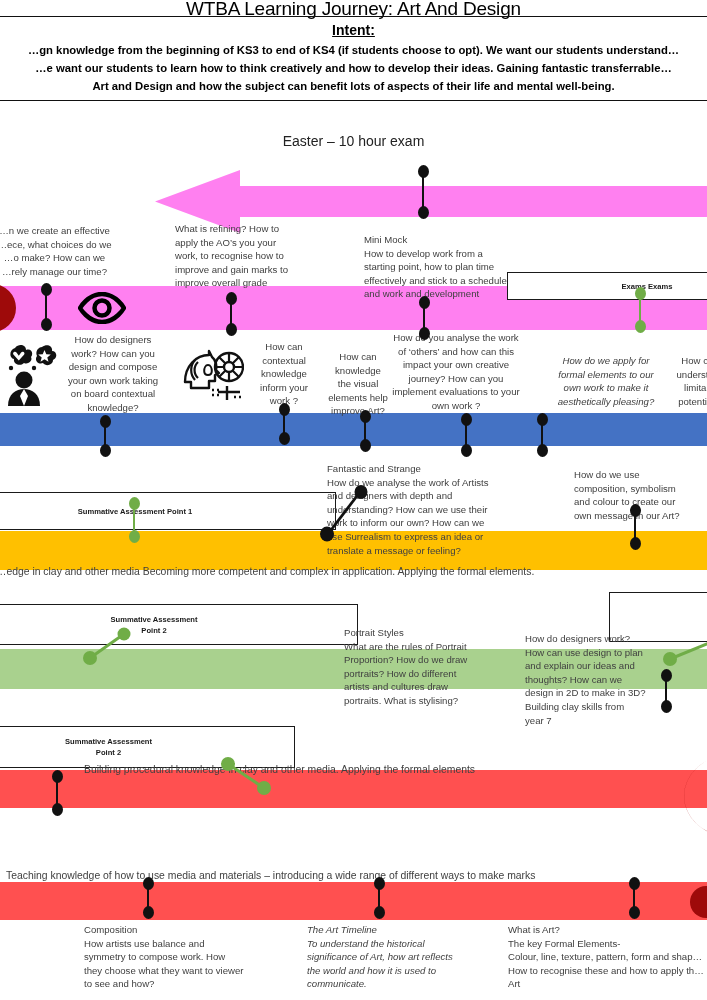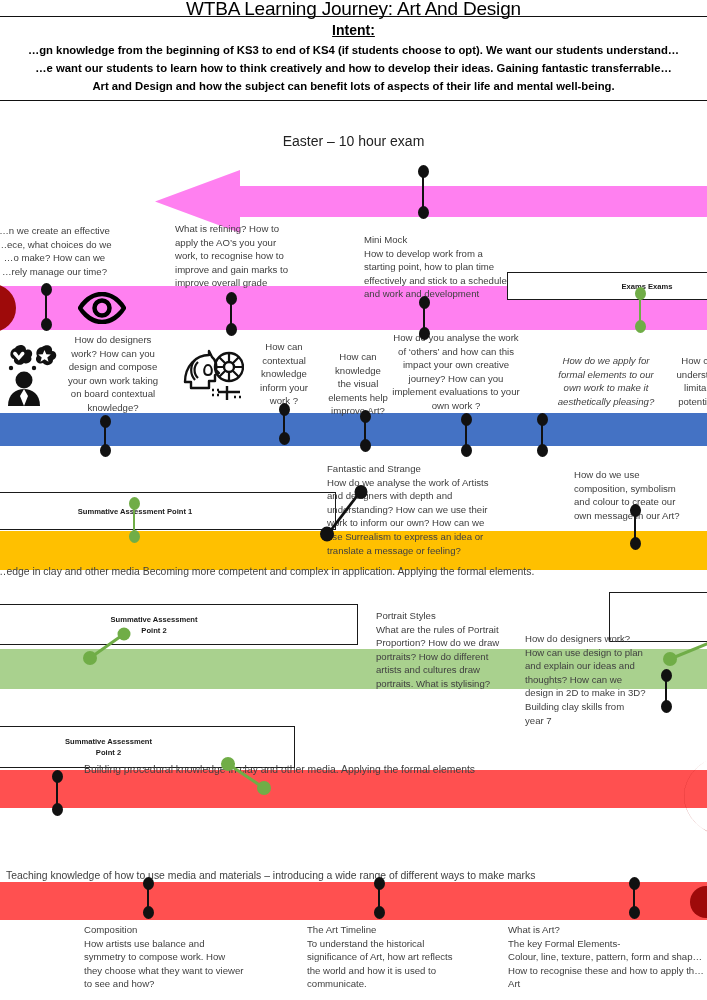--- a/index.html
+++ b/index.html
@@ -238,42 +238,42 @@
 understanding? How can we use their
 work to inform our own? How can we
 use Surrealism to express an idea or
 translate a message or feeling?</div>
 
   <div class="tblk l" style="left:574px;top:468px;width:130px;white-space:pre-line;">How do we use
 composition, symbolism
 and colour to create our
 own message in our Art?</div>
 
-  <div class="tblk l" style="left:344px;top:609px;width:150px;white-space:pre-line;margin-left:32px;">Portrait Styles
+  <div class="tblk l" style="left:344px;top:626px;width:150px;white-space:pre-line;">Portrait Styles
 What are the rules of Portrait
 Proportion? How do we draw
 portraits? How do different
 artists and cultures draw
 portraits. What is stylising?</div>
 
   <div class="tblk l" style="left:525px;top:632px;width:132px;white-space:pre-line;">How do designers work?
 How can use design to plan
 and explain our ideas and
 thoughts? How can we
 design in 2D to make in 3D?
 Building clay skills from
 year 7</div>
 
   <div class="tblk l" style="left:84px;top:923px;width:230px;white-space:pre-line;">Composition
 How artists use balance and
 symmetry to compose work. How
 they choose what they want to viewer
 to see and how?</div>
 
-  <div class="tblk l" style="left:307px;top:923px;width:190px;white-space:pre-line;">The Art Timeline
+  <div class="tblk l" style="left:307px;top:923px;width:190px;white-space:pre-line;font-style:italic;">The Art Timeline
 To understand the historical
 significance of Art, how art reflects
 the world and how it is used to
 communicate.</div>
 
   <div class="tblk l" style="left:508px;top:923px;width:215px;white-space:pre-line;">What is Art?
 The key Formal Elements-
 Colour, line, texture, pattern, form and shap…
 How to recognise these and how to apply th…
 Art</div>

